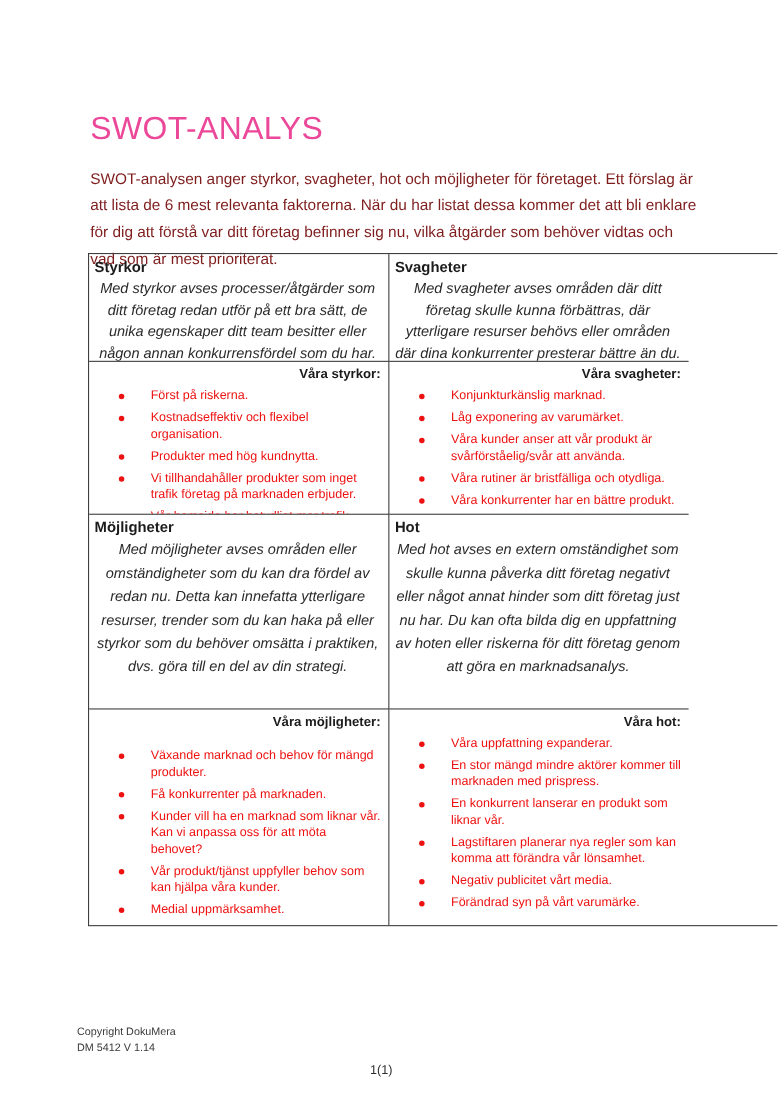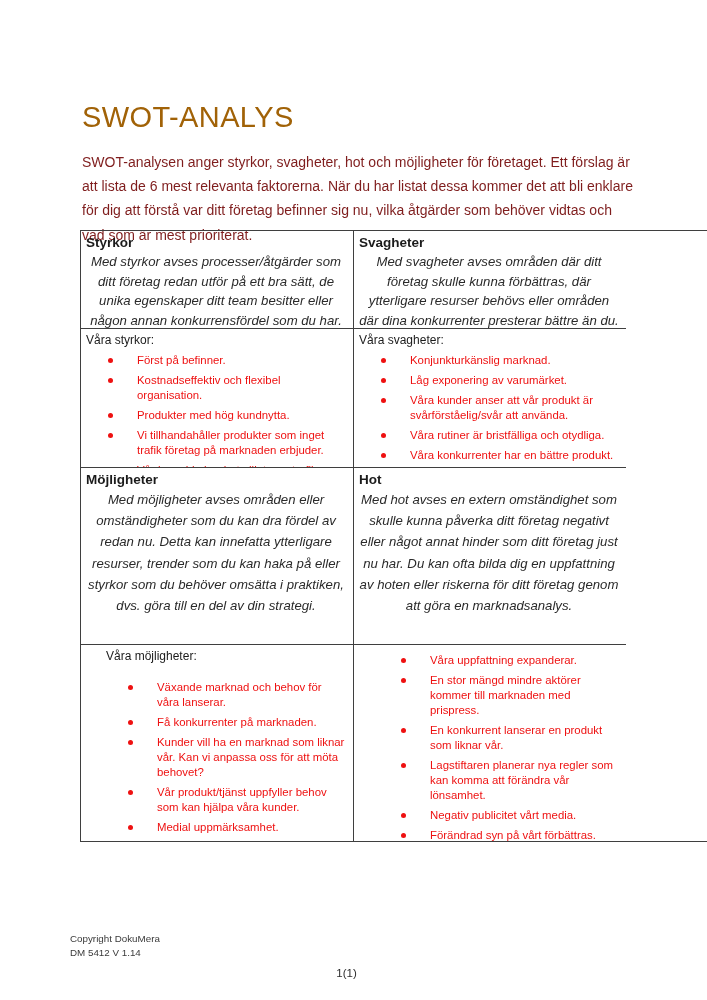--- a/index.html
+++ b/index.html
@@ -11,51 +11,51 @@
   .page{
     position:relative;
     width:707px;height:1000px;
     background:#ffffff;
     font-family:"Liberation Sans","DejaVu Sans",sans-serif;
     color:var(--text);
     overflow:hidden;
   }
   .doc-title{
     position:absolute;left:82px;top:82px;
-    font-size:29px;font-weight:400;letter-spacing:0.4px;color:#a16207;
+    font-size:29px;font-weight:400;letter-spacing:0.4px;color:#ec4899;
   }
   .intro{
     position:absolute;left:82px;top:136px;width:552px;
     font-size:14px;line-height:24.2px;color:#7f1d1d;
   }
   .swot-table{
     position:absolute;left:80px;top:230px;width:639px;
     display:grid;
     grid-template-columns:273px 272px;
     grid-template-rows:98px 139px 177px 196px;
     border:1px solid var(--border);
     box-sizing:border-box;
   }
   .cell{
     box-sizing:border-box;
     padding:3px 7px 3px 5px;
     overflow:hidden;
     border-bottom:1px solid var(--border);
   }
   .cell:nth-child(odd){border-right:1px solid var(--border);}
-  .cell:nth-child(n+7){border-bottom:none;margin-left:20px;}
+  .cell:nth-child(n+7){border-bottom:none;}
   .q-header{
     font-weight:700;font-size:13.5px;line-height:18px;color:#1b1b1b;
   }
   .q-desc{
     font-style:italic;font-size:13.2px;line-height:19.6px;color:#2a2a2a;text-align:center;
   }
   .desc-loose{line-height:21.2px;}
   .list-header{
-    font-weight:400;font-size:12px;line-height:16px;color:#1b1b1b;
+    font-weight:700;font-size:12px;line-height:16px;color:#1b1b1b;text-align:right;
   }
   ul.bullets{
     margin:5px 0 0 0;
     padding:0 0 0 20px;
     list-style:none;
   }
   ul.bullets li{
     position:relative;
     padding-left:31px;
     margin-bottom:5px;
@@ -97,21 +97,21 @@
     </div>
 
     <div class="cell">
       <div class="q-header">Svagheter</div>
       <div class="q-desc">Med svagheter avses områden där ditt företag skulle kunna förbättras, där ytterligare resurser behövs eller områden där dina konkurrenter presterar bättre än du.</div>
     </div>
 
     <div class="cell">
       <div class="list-header">Våra styrkor:</div>
       <ul class="bullets">
-          <li>Först på befinner.</li>
+          <li>Först på riskerna.</li>
           <li>Kostnadseffektiv och flexibel organisation.</li>
           <li>Produkter med hög kundnytta.</li>
           <li>Vi tillhandahåller produkter som inget trafik företag på marknaden erbjuder.</li>
           <li>Vår hemsida har betydligt mer trafik jämfört med våra största konkurrenter.</li>
         </ul>
     </div>
 
     <div class="cell">
       <div class="list-header">Våra svagheter:</div>
       <ul class="bullets">
@@ -129,36 +129,37 @@
     </div>
 
     <div class="cell">
       <div class="q-header">Hot</div>
       <div class="q-desc desc-loose">Med hot avses en extern omständighet som skulle kunna påverka ditt företag negativt eller något annat hinder som ditt företag just nu har. Du kan ofta bilda dig en uppfattning av hoten eller riskerna för ditt företag genom att göra en marknadsanalys.</div>
     </div>
 
     <div class="cell">
       <div class="list-header">Våra möjligheter:</div>
       <ul class="bullets gap-top">
-          <li>Växande marknad och behov för våra lanserar.</li>
+          <li>Växande marknad och behov för mängd produkter.</li>
           <li>Få konkurrenter på marknaden.</li>
           <li>Kunder vill ha en marknad som liknar vår. Kan vi anpassa oss för att möta behovet?</li>
           <li>Vår produkt/tjänst uppfyller behov som kan hjälpa våra kunder.</li>
           <li>Medial uppmärksamhet.</li>
         </ul>
     </div>
 
     <div class="cell">
+      <div class="list-header">Våra hot:</div>
       <ul class="bullets">
           <li>Våra uppfattning expanderar.</li>
           <li>En stor mängd mindre aktörer kommer till marknaden med prispress.</li>
           <li>En konkurrent lanserar en produkt som liknar vår.</li>
           <li>Lagstiftaren planerar nya regler som kan komma att förändra vår lönsamhet.</li>
           <li>Negativ publicitet vårt media.</li>
-          <li>Förändrad syn på vårt förbättras.</li>
+          <li>Förändrad syn på vårt varumärke.</li>
         </ul>
     </div>
 
   </div>
 
   <div class="page-number">1(1)</div>
 
   <div class="copyright">
     <div>Copyright DokuMera</div>
     <div>DM 5412 V 1.14</div>

